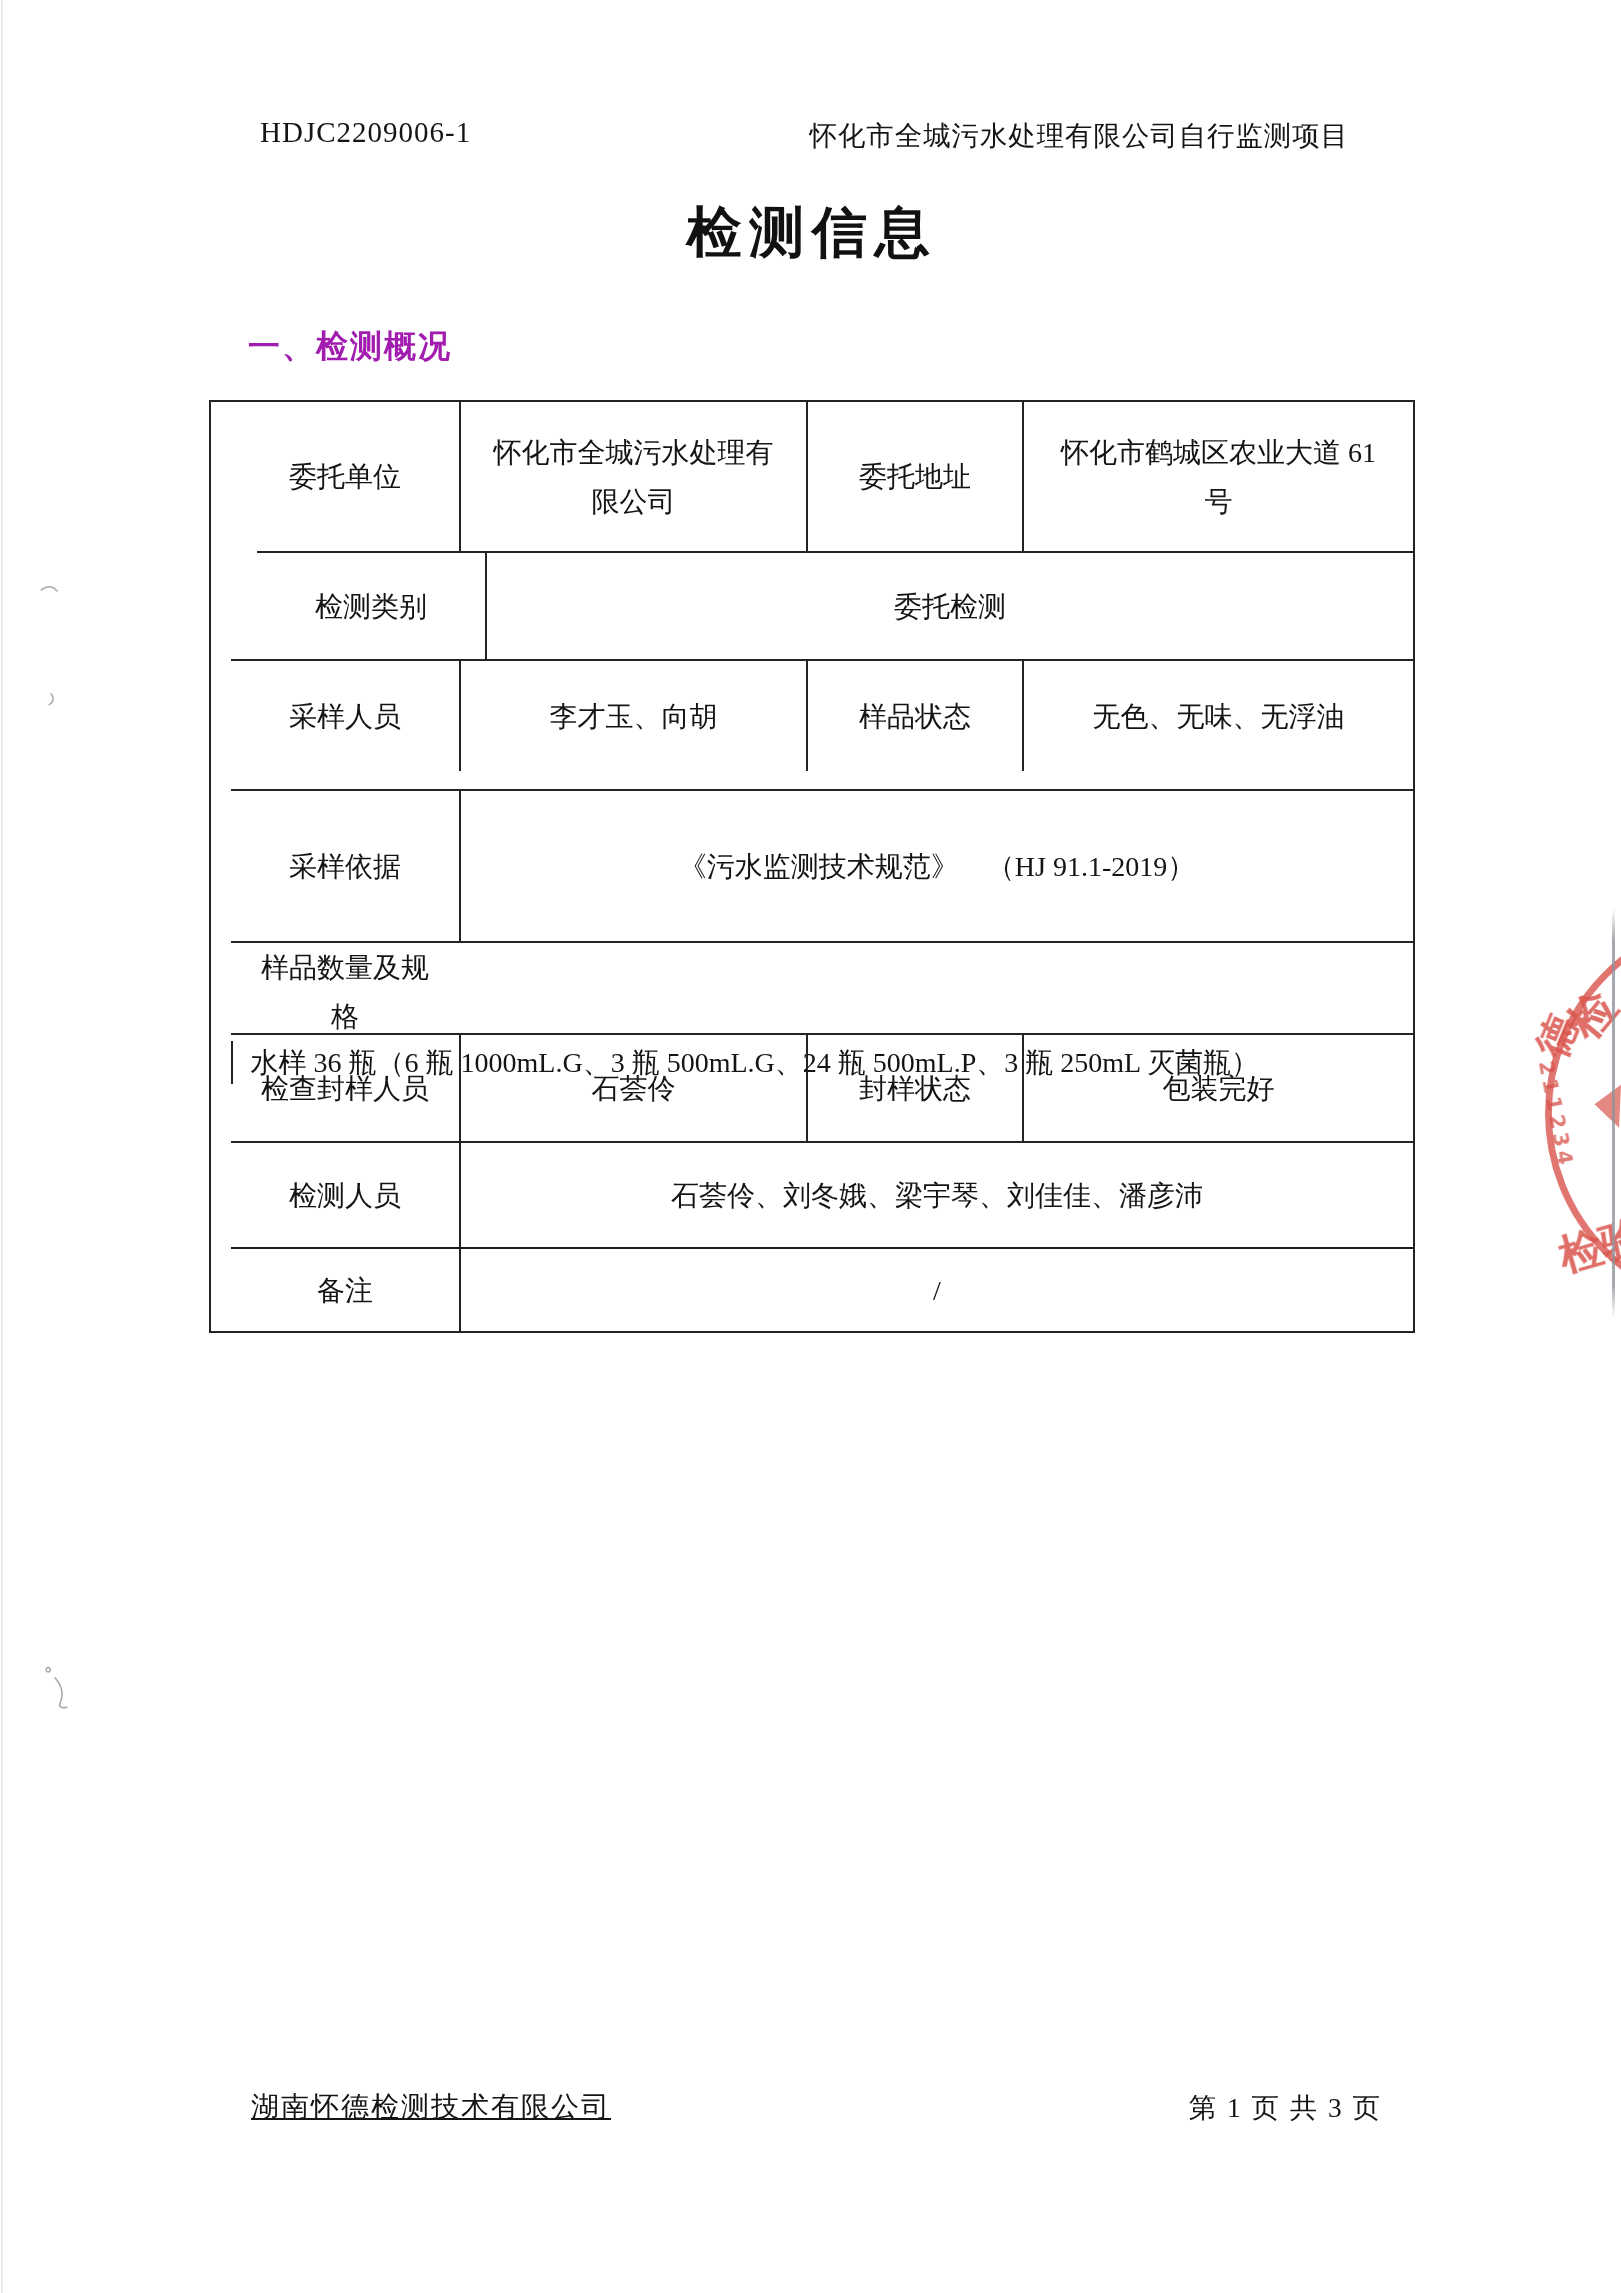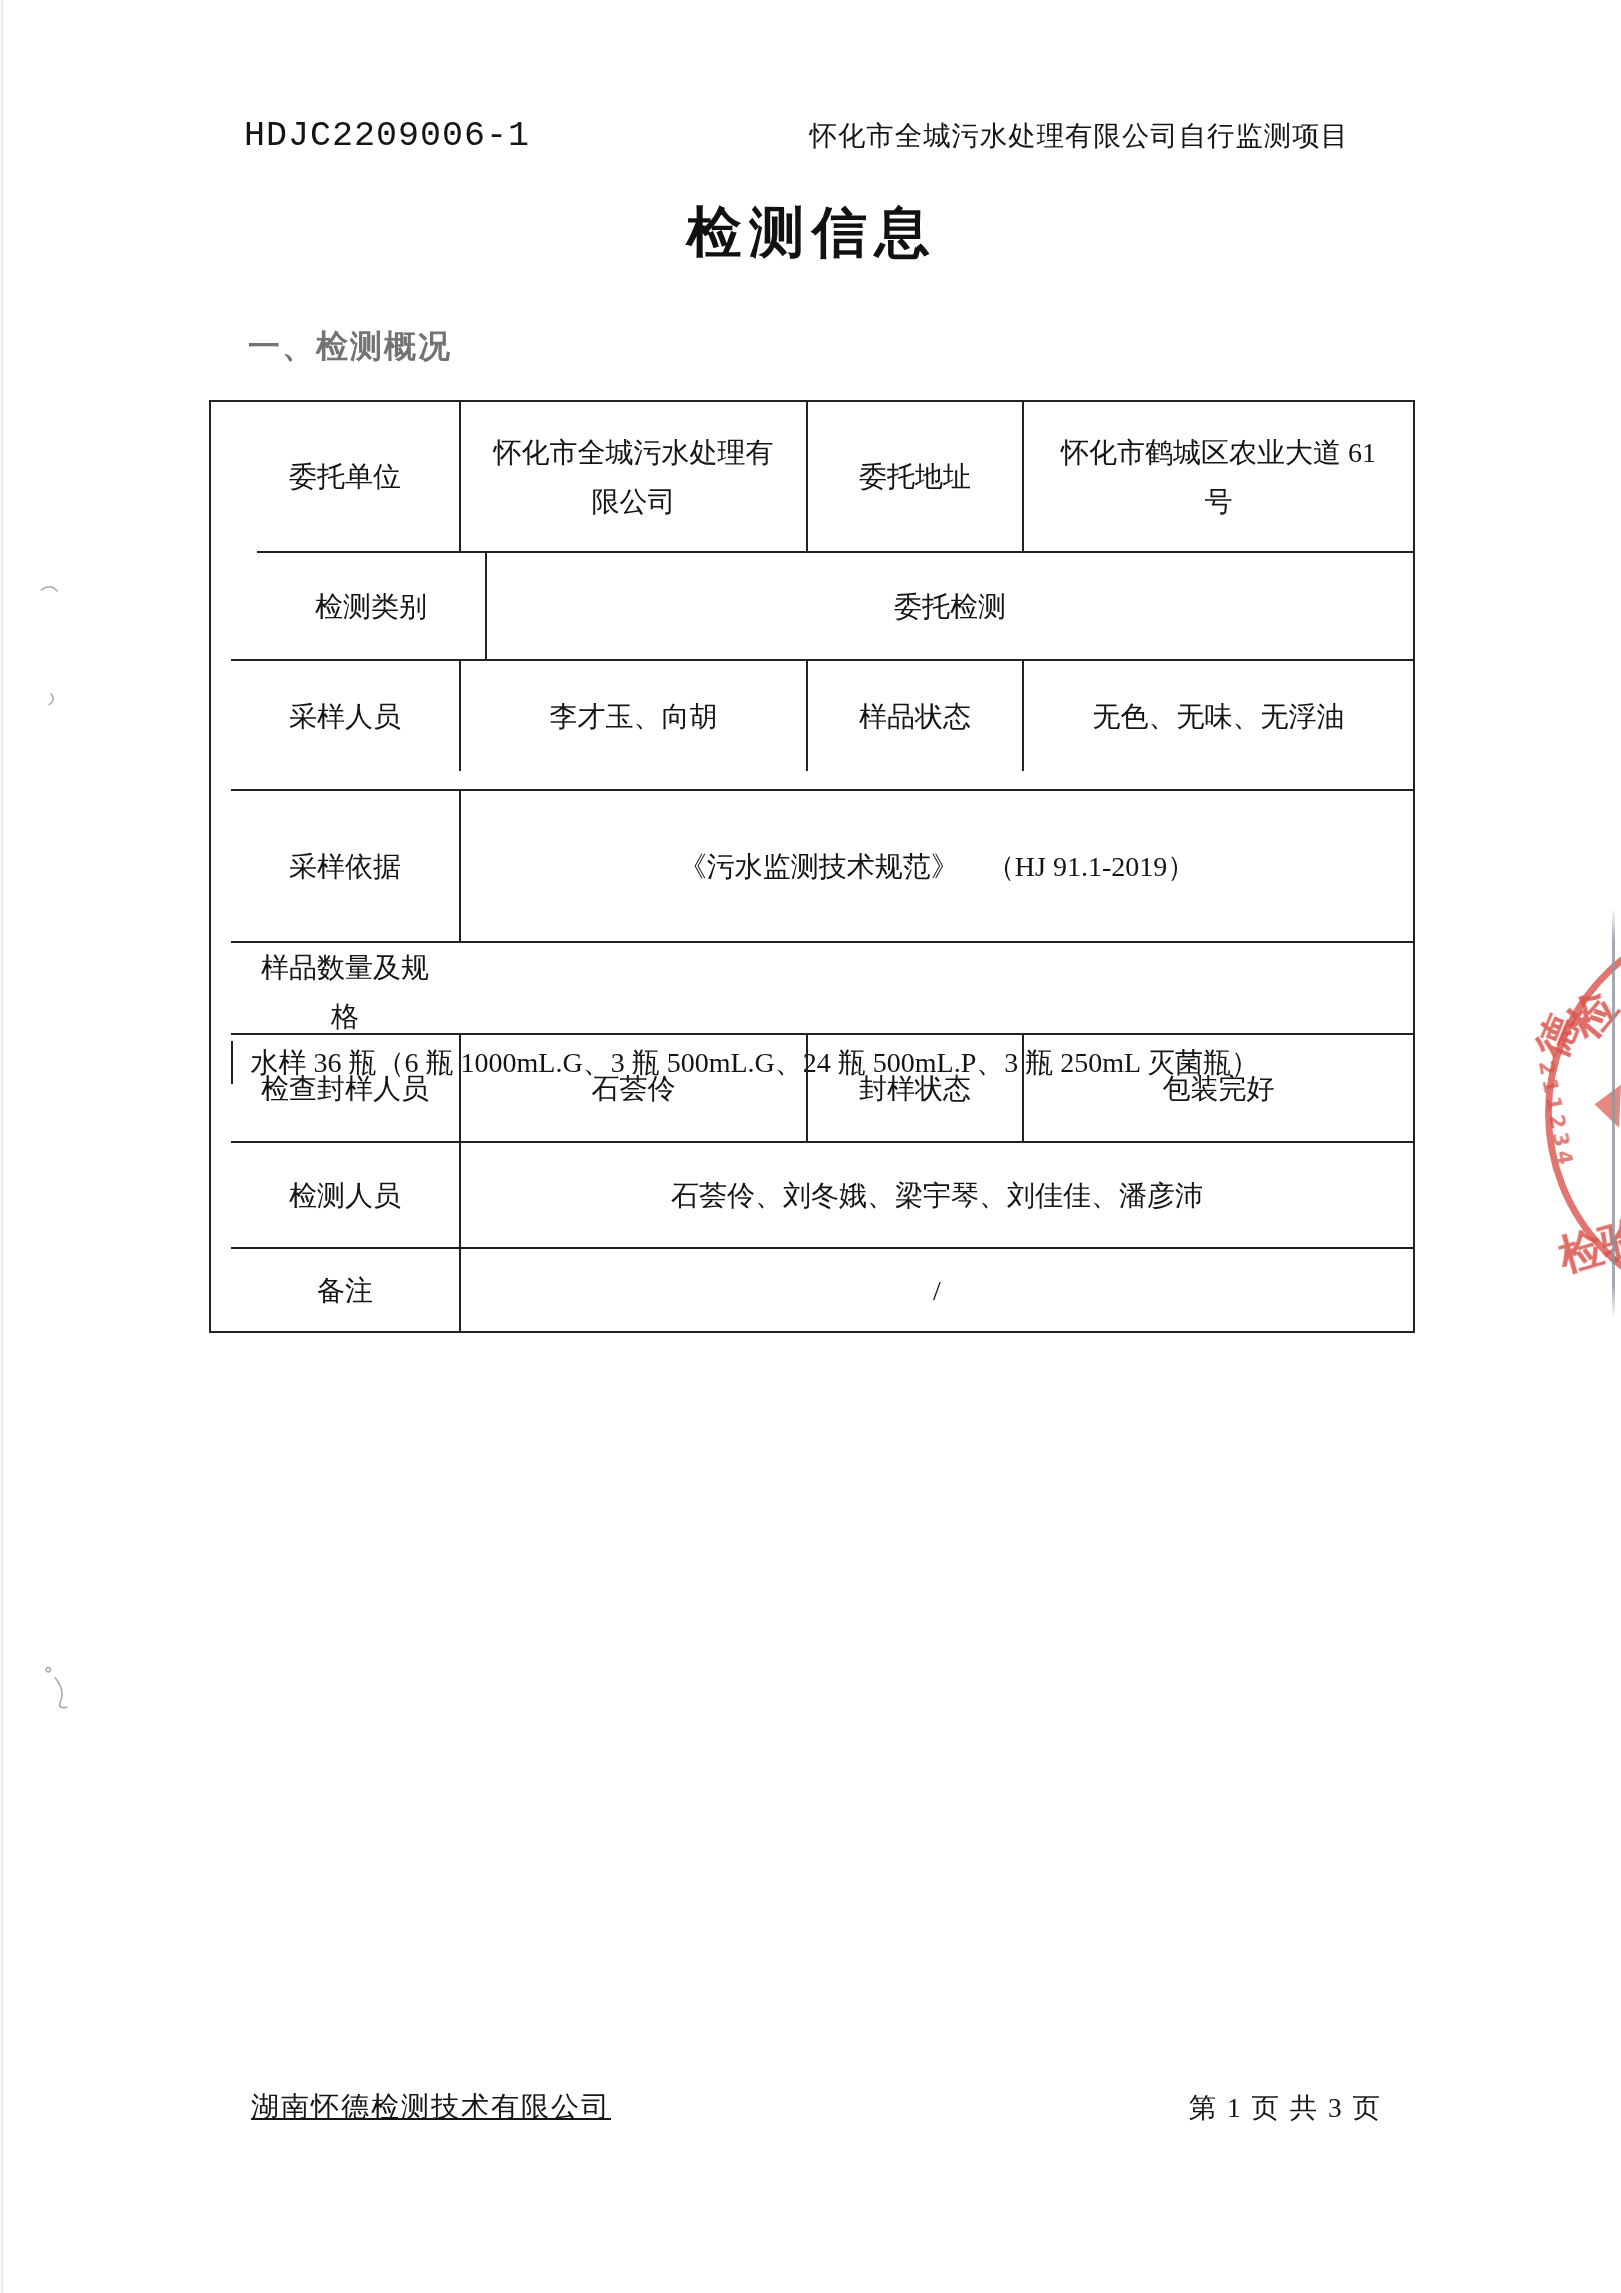--- a/index.html
+++ b/index.html
@@ -6,38 +6,38 @@
   .page{
     position:relative;
     width:1621px;height:2294px;
     background:#ffffff;
     overflow:hidden;
     font-family:"Liberation Serif","DejaVu Serif",serif;
     color:#151515;
   }
   
   .hdr-left{
-    position:absolute;left:244px;top:116px;
-    font-size:35px;letter-spacing:1px;font-family:Liberation Mono, monospace;
+    position:absolute;left:260px;top:116px;
+    font-size:29px;letter-spacing:1px;
   }
   .hdr-right{
     position:absolute;right:272px;top:118px;
     font-size:27.4px;letter-spacing:1px;
   }
   
   .title{
     position:absolute;left:209px;top:196px;width:1206px;
     margin:0;text-align:center;
     font-family:"DejaVu Sans","Liberation Sans",sans-serif;
     font-size:55px;font-weight:bold;letter-spacing:7.8px;color:#111;
   }
   .section{
     position:absolute;left:248px;top:325px;
     font-family:"DejaVu Sans","Liberation Sans",sans-serif;
-    font-size:32px;font-weight:bold;letter-spacing:2px;color:#737373;
+    font-size:32px;font-weight:bold;letter-spacing:2px;color:#a21caf;
   }
   
   .tbl{
     position:absolute;left:209px;top:400px;width:1206px;
     border:2.9px solid #232323;box-sizing:border-box;
     background:#fff;
     padding-left:20px;
   }
   .row{display:flex;box-sizing:border-box;}
   .row + .row{border-top:2px solid #232323;}

